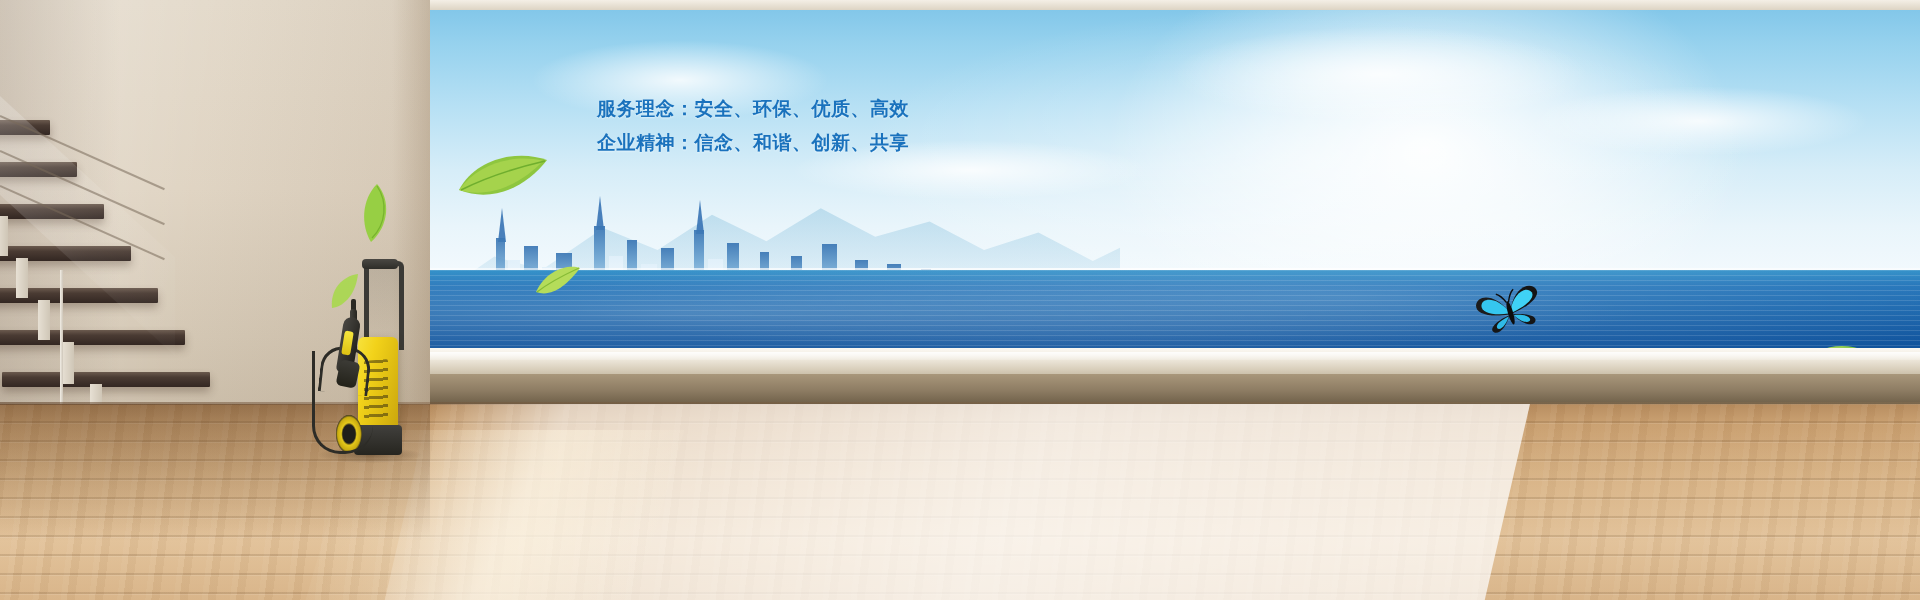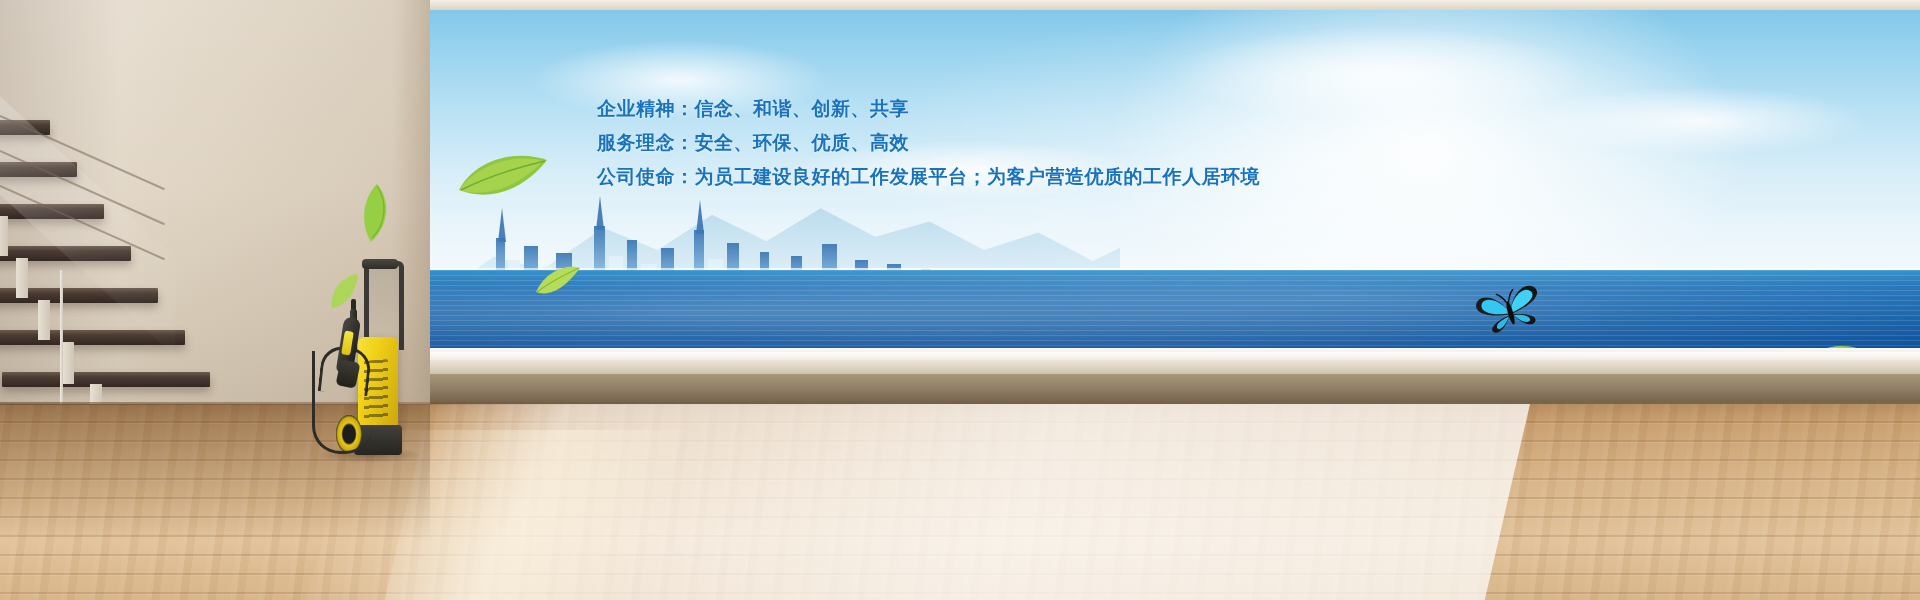--- a/index.html
+++ b/index.html
@@ -453,18 +453,17 @@
     <div class="w-hose"></div>
     <div class="w-hose2"></div>
     <div class="w-gun">
       <div class="w-gun-body"></div>
       <div class="w-gun-trigger"></div>
       <div class="w-gun-grip"></div>
     </div>
   </div>
 
   <div class="slogans">
+    <div class="slogan-line">服务理念：安全、环保、优质、高效</div>
     <div class="slogan-line">企业精神：信念、和谐、创新、共享</div>
-    <div class="slogan-line">服务理念：安全、环保、优质、高效</div>
-    <div class="slogan-line">公司使命：为员工建设良好的工作发展平台；为客户营造优质的工作人居环境</div>
   </div>
 
 </div>
 
 </body></html>

